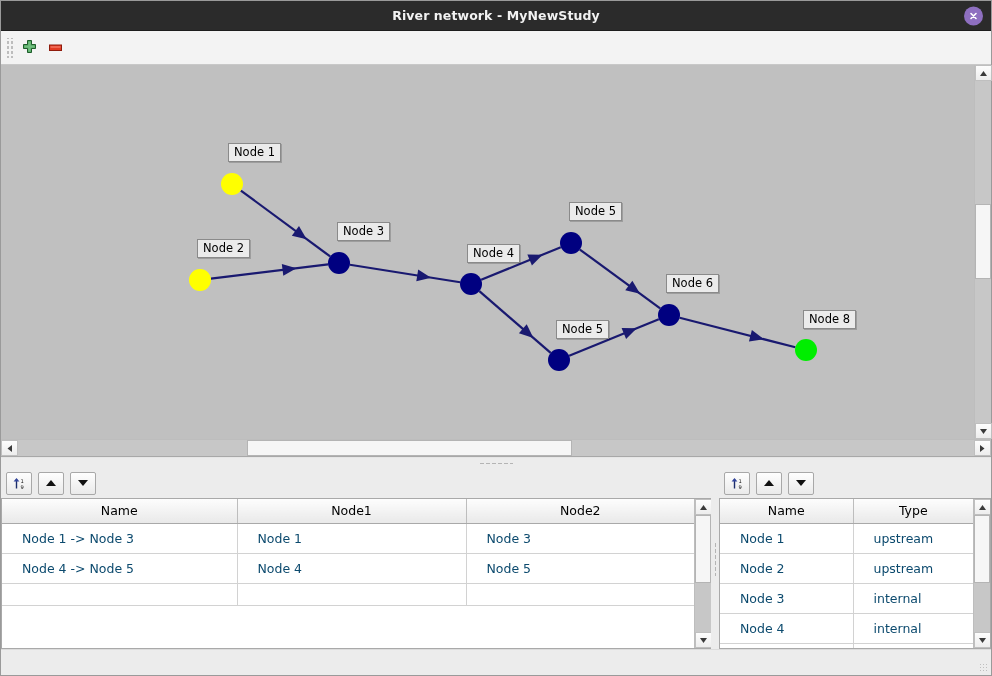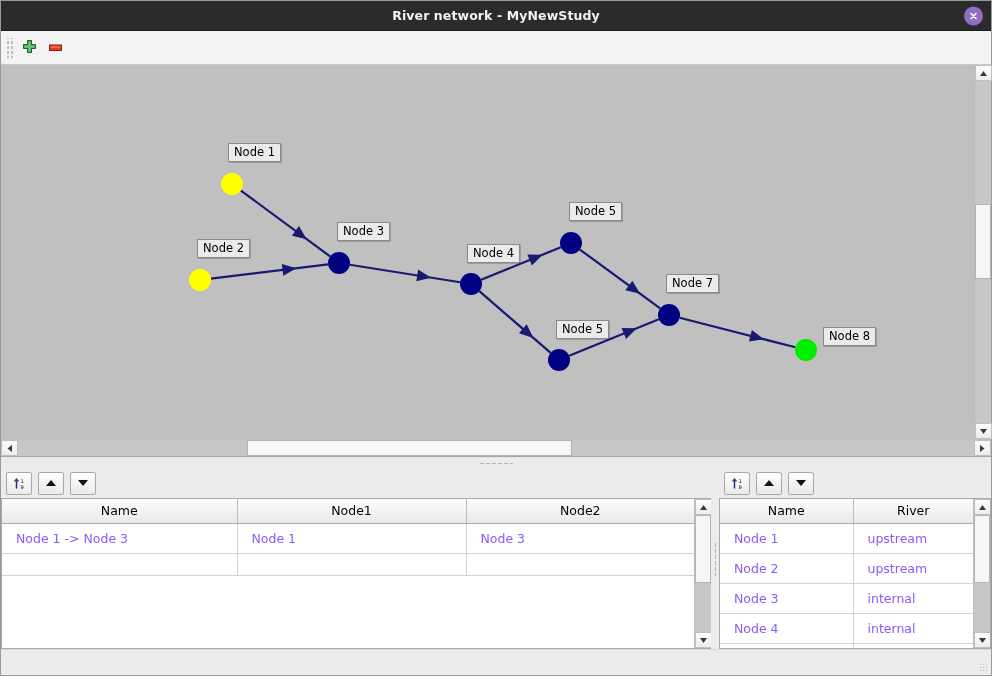--- a/index.html
+++ b/index.html
@@ -215,22 +215,22 @@
     color: #000;
     text-align: center;
     user-select: none;
     cursor: pointer;
     padding: 0 4px;
   }
   table.grid-table td {
     height: 30px;
     border-right: 1px solid #d2d2d2;
     border-bottom: 1px solid #d2d2d2;
-    padding: 0 14px;
-    color: #8b5cf6;
+    padding: 0 20px;
+    color: #0c4a6e;
     white-space: nowrap;
     overflow: hidden;
     text-overflow: ellipsis;
     background: #fff;
     cursor: default;
   }
   table.grid-table tr.empty-row td { height: 22px; }
 
   .grid-vsb {
     width: 17px; min-width: 17px;
@@ -311,22 +311,22 @@
             <circle cx="668" cy="250" r="11" fill="#000080"></circle>
             <circle cx="805" cy="285" r="11" fill="#00ee00"></circle>
           </svg>
 
       <div class="node-label" style="left: 227px; top: 78px;">Node 1</div>
           <div class="node-label" style="left: 196px; top: 174px;">Node 2</div>
           <div class="node-label" style="left: 336px; top: 157px;">Node 3</div>
           <div class="node-label" style="left: 466px; top: 179px;">Node 4</div>
           <div class="node-label" style="left: 568px; top: 137px;">Node 5</div>
           <div class="node-label" style="left: 555px; top: 255px;">Node 5</div>
-          <div class="node-label" style="left: 665px; top: 209px;">Node 7</div>
-          <div class="node-label" style="left: 802px; top: 262px; margin-left: 20px;">Node 8</div>
+          <div class="node-label" style="left: 665px; top: 209px;">Node 6</div>
+          <div class="node-label" style="left: 802px; top: 245px;">Node 8</div>
         </div>
 
       <div class="vsb">
         <div class="sb-arrow">
           <svg width="9" height="9" viewBox="0 0 9 9">
               <path d="M4.5 2 L8 7 L1 7 Z" fill="#3a3a3a"></path>
             </svg>
         </div>
         <div class="sb-track">
           <div class="sb-thumb-v" style="top:36%; height:22%;"></div>
@@ -398,20 +398,25 @@
                 <th>Node1</th>
                 <th style="border-right:none">Node2</th>
               </tr>
             </thead>
             <tbody id="branches-body">
                 <tr>
                   <td>Node 1 -&gt; Node 3</td>
                   <td>Node 1</td>
                   <td style="border-right: none;">Node 3</td>
                 </tr>
+                <tr>
+                  <td>Node 4 -&gt; Node 5</td>
+                  <td>Node 4</td>
+                  <td style="border-right: none;">Node 5</td>
+                </tr>
                 <tr class="empty-row">
                   <td>&nbsp;</td>
                   <td>&nbsp;</td>
                   <td style="border-right: none;">&nbsp;</td>
                 </tr>
               </tbody>
           </table>
         </div>
         <div class="grid-vsb">
           <div class="sb-arrow">
@@ -460,21 +465,21 @@
       <div class="grid-wrap">
         <div class="grid">
           <table class="grid-table">
             <colgroup>
                 <col style="width:133px">
                 <col>
               </colgroup>
             <thead>
               <tr>
                 <th>Name</th>
-                <th style="border-right:none">River</th>
+                <th style="border-right:none">Type</th>
               </tr>
             </thead>
             <tbody id="nodes-body">
                 <tr>
                   <td>Node 1</td>
                   <td style="border-right: none;">upstream</td>
                 </tr>
                 <tr>
                   <td>Node 2</td>
                   <td style="border-right: none;">upstream</td>

